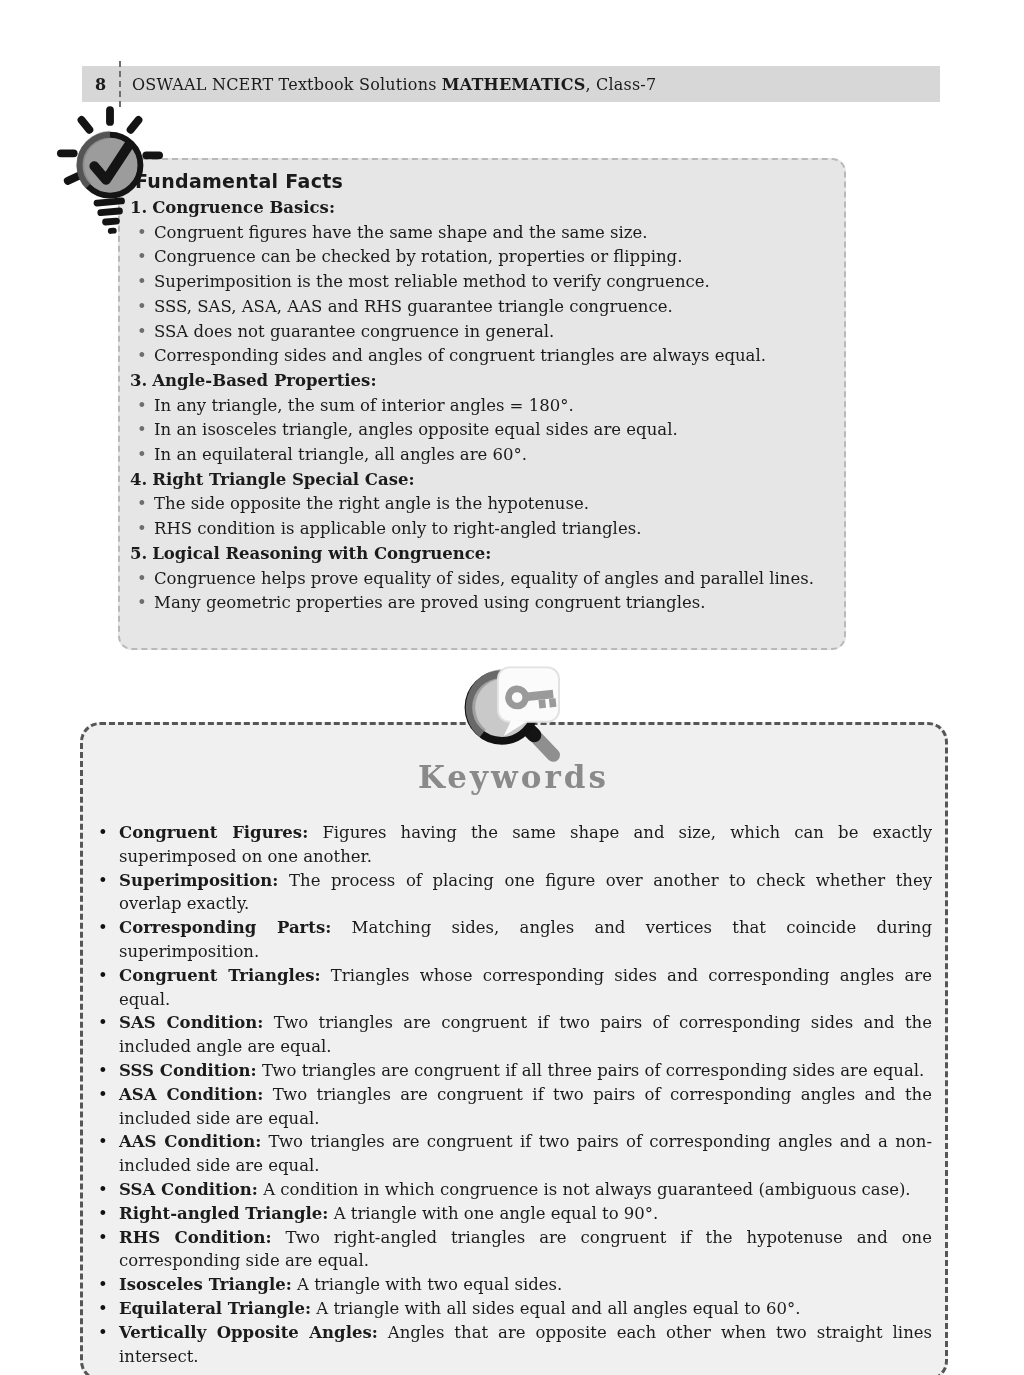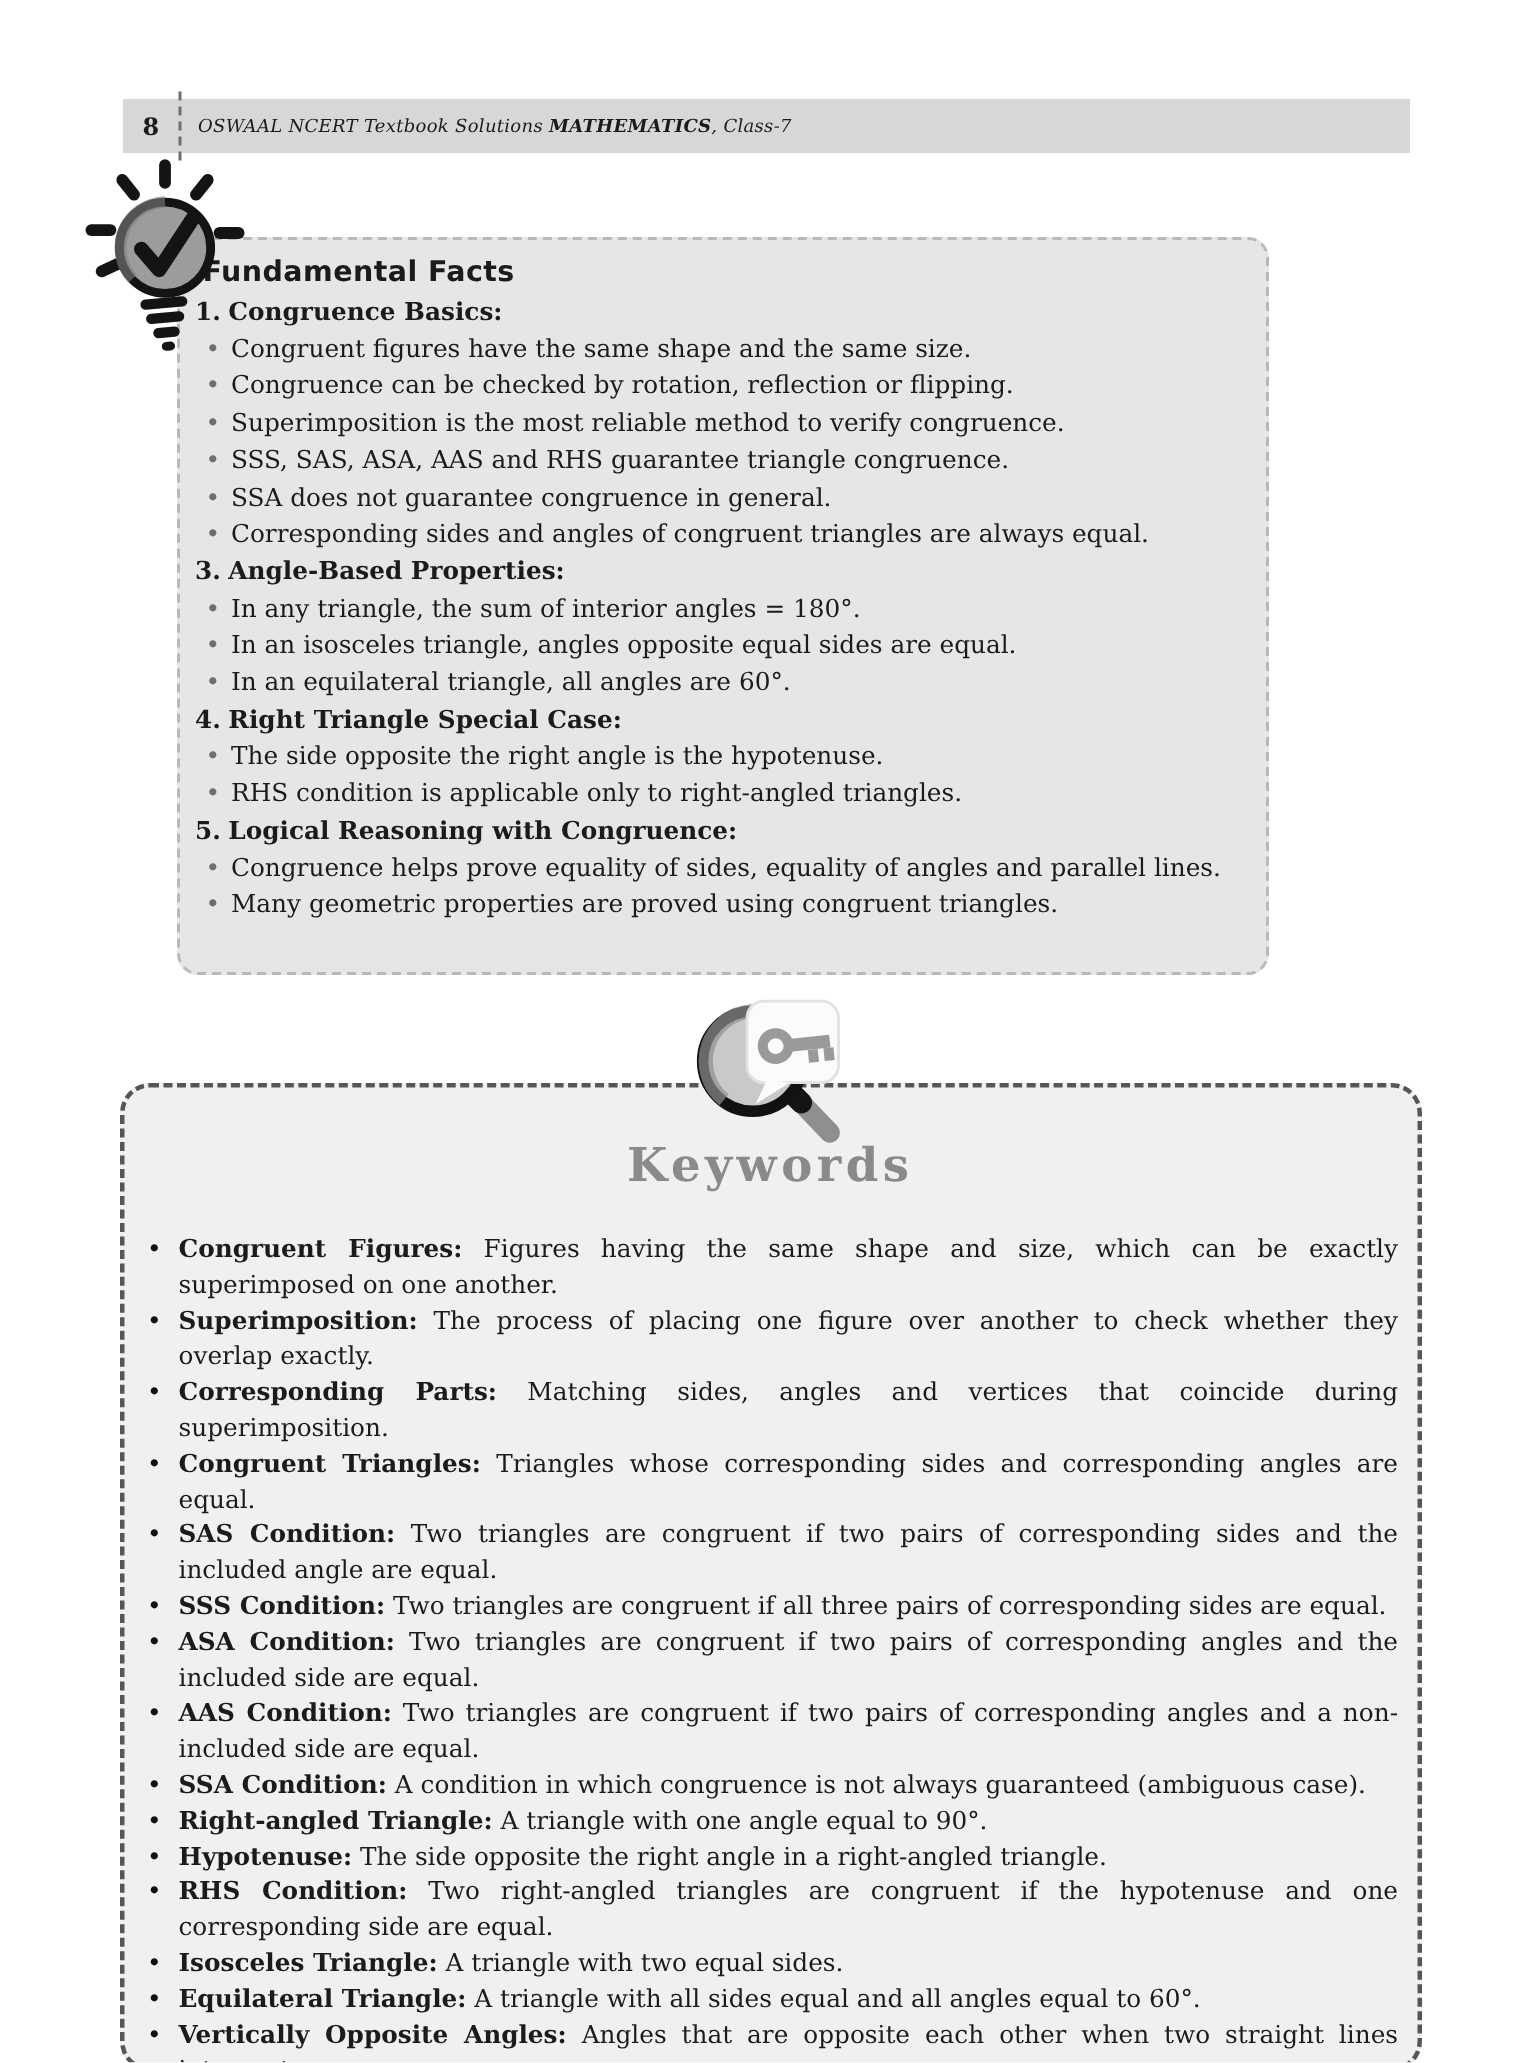--- a/index.html
+++ b/index.html
@@ -4,21 +4,21 @@
 <style>
   html,body{margin:0;padding:0;background:#ffffff;}
   .page{position:relative;width:1024px;height:1375px;background:#ffffff;
         font-family:"DejaVu Serif",serif;color:#1b1b1b;overflow:hidden;}
 
   
   .header{position:absolute;left:82px;top:66px;width:858px;height:36px;
           background:#d7d7d7;display:flex;align-items:center;}
   .hdr-num{width:37px;text-align:center;font-weight:bold;font-size:16px;}
   .hdr-div{height:46px;border-left:2px dashed #6f6f6f;}
-  .hdr-title{margin-left:11px;font-size:12px;letter-spacing:.2px;white-space:nowrap;font-style:italic;}
+  .hdr-title{margin-left:11px;font-size:16px;letter-spacing:.2px;white-space:nowrap;}
 
   
   .facts-box{position:absolute;left:118px;top:158px;width:728px;height:492px;
              box-sizing:border-box;background:#e6e6e6;
              border:2px dashed #b9b9b9;border-radius:14px;
              padding:8px 14px 0 0;z-index:1;}
   .facts-title{font-family:"DejaVu Sans",sans-serif;font-weight:bold;font-size:19px;
                margin:2px 0 4px 15px;letter-spacing:.3px;}
   .facts-list{list-style:none;margin:0;padding:0;font-size:16.5px;}
   .fact-li{line-height:24.7px;}
@@ -74,21 +74,21 @@
     </g>
   </svg>
 
   <div class="facts-box">
     <div class="facts-title">Fundamental Facts</div>
     <ul class="facts-list">
   <li class="fact-li heading"><span class="fact-num">1.</span><span class="fact-text">Congruence Basics:</span></li>
 
   <li class="fact-li bullet"><span class="fact-text">Congruent figures have the same shape and the same size.</span></li>
 
-  <li class="fact-li bullet"><span class="fact-text">Congruence can be checked by rotation, reflection or flipping.</span></li>
+  <li class="fact-li bullet"><span class="fact-text">Congruence can be checked by rotation, properties or flipping.</span></li>
 
   <li class="fact-li bullet"><span class="fact-text">Superimposition is the most reliable method to verify congruence.</span></li>
 
 
   <li class="fact-li bullet"><span class="fact-text">SSS, SAS, ASA, AAS and RHS guarantee triangle congruence.</span></li>
 
   <li class="fact-li bullet"><span class="fact-text">SSA does not guarantee congruence in general.</span></li>
 
   <li class="fact-li bullet"><span class="fact-text">Corresponding sides and angles of congruent triangles are always equal.</span></li>
 
@@ -147,21 +147,20 @@
   <li class="kw-li"><b>SSS Condition:</b> <span>Two triangles are congruent if all three pairs of corresponding sides are equal.</span></li>
 
   <li class="kw-li"><b>ASA Condition:</b> <span>Two triangles are congruent if two pairs of corresponding angles and the included side are equal.</span></li>
 
   <li class="kw-li"><b>AAS Condition:</b> <span>Two triangles are congruent if two pairs of corresponding angles and a non-included side are equal.</span></li>
 
   <li class="kw-li"><b>SSA Condition:</b> <span>A condition in which congruence is not always guaranteed (ambiguous case).</span></li>
 
   <li class="kw-li"><b>Right-angled Triangle:</b> <span>A triangle with one angle equal to 90°.</span></li>
 
-  <li class="kw-li"><b>Hypotenuse:</b> <span>The side opposite the right angle in a right-angled triangle.</span></li>
 
   <li class="kw-li"><b>RHS Condition:</b> <span>Two right-angled triangles are congruent if the hypotenuse and one corresponding side are equal.</span></li>
 
   <li class="kw-li"><b>Isosceles Triangle:</b> <span>A triangle with two equal sides.</span></li>
 
   <li class="kw-li"><b>Equilateral Triangle:</b> <span>A triangle with all sides equal and all angles equal to 60°.</span></li>
 
   <li class="kw-li"><b>Vertically Opposite Angles:</b> <span>Angles that are opposite each other when two straight lines intersect.</span></li>
 </ul>
   </div>

